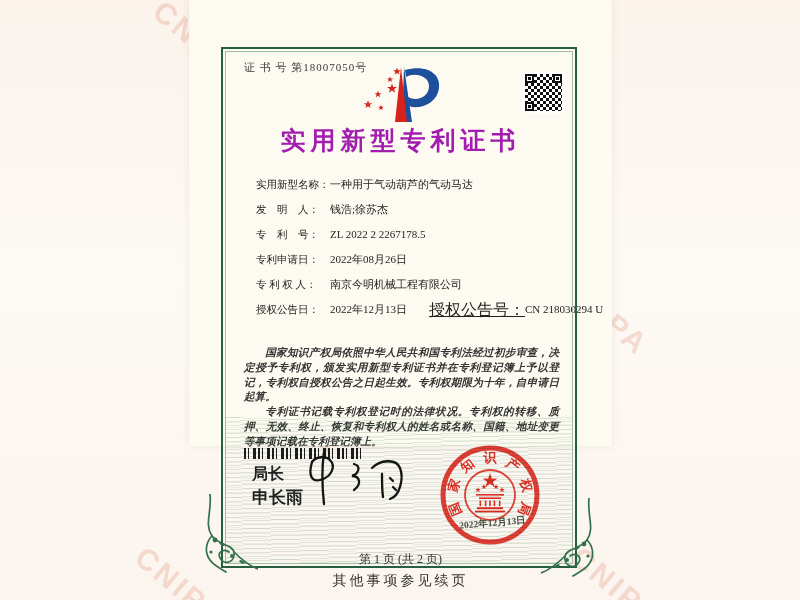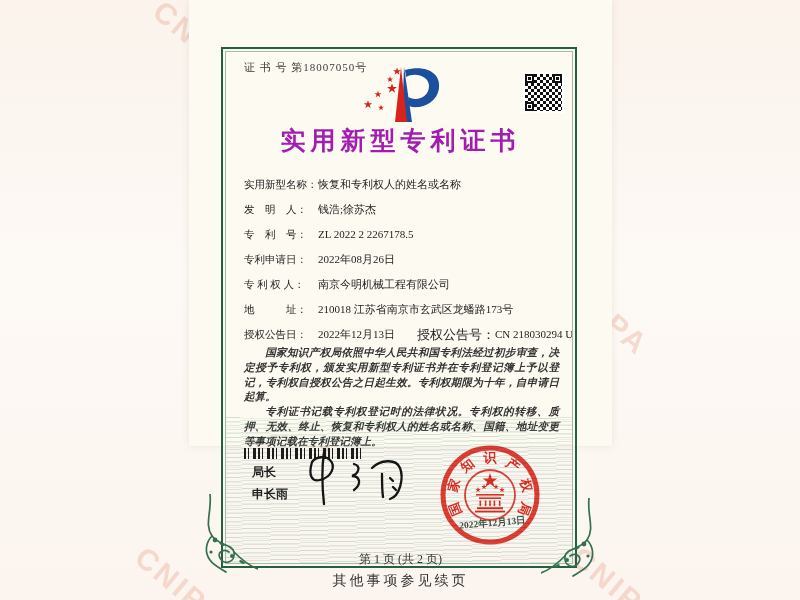--- a/index.html
+++ b/index.html
@@ -23,32 +23,32 @@
   .qr{position:absolute;left:334px;top:72px;width:37px;height:37px;background:#fff;padding:2px;}
   .qr .mods{position:absolute;inset:2px;
      background:conic-gradient(#111 90deg,transparent 90deg 180deg,#111 180deg 270deg,transparent 270deg) 0 0/6px 6px;}
   .qr .f{position:absolute;width:9px;height:9px;border:2px solid #111;background:#fff;box-sizing:border-box;}
   .qr .f::after{content:"";position:absolute;inset:1px;background:#111;}
   .qr .f1{left:2px;top:2px;} .qr .f2{right:2px;top:2px;} .qr .f3{left:2px;bottom:2px;}
   .logo{position:absolute;left:168px;top:64px;}
   .title{position:absolute;left:0;top:124px;width:100%;text-align:center;
          font-size:25px;font-weight:700;letter-spacing:5px;color:#a21caf;}
   .rows{position:absolute;left:55px;top:172px;width:315px;font-size:11px;color:#222;}
-  .row{display:flex;height:25px;line-height:25px;white-space:nowrap;}
+  .row{display:flex;height:25px;line-height:25px;white-space:nowrap;margin-left:12px;}
   .row .lab{flex:none;width:74px;font-size:10.5px;}
-  .row .lab2{margin-left:22px;font-size:13px;}
+  .row .lab2{margin-left:22px;font-size:16px;text-decoration:underline;}
   .row .val{font-size:11px;}
   .paras{position:absolute;left:55px;top:346px;width:315px;font-size:10.6px;line-height:14.8px;
          color:#333;font-style:italic;}
   .paras p{margin:0;text-indent:2em;text-align:justify;font-weight:bold;}
   .barcode{position:absolute;left:55px;top:448px;width:118px;height:11px;
      background:repeating-linear-gradient(90deg,#1c1c1c 0 2px,rgba(0,0,0,0) 2px 4px,#1c1c1c 4px 5px,
        rgba(0,0,0,0) 5px 9px,#1c1c1c 9px 12px,rgba(0,0,0,0) 12px 14px);}
-  .dgtitle{position:absolute;left:63px;top:464px;font-size:12px;font-weight:700;color:#222;}
-  .dgname{position:absolute;left:63px;top:486px;font-size:12px;font-weight:700;color:#222;}
+  .dgtitle{position:absolute;left:63px;top:464px;font-size:16px;font-weight:700;color:#222;}
+  .dgname{position:absolute;left:63px;top:486px;font-size:17px;font-weight:700;color:#222;}
   .sig{position:absolute;left:113px;top:446px;}
   .sealwrap{position:absolute;left:246px;top:440px;width:110px;height:110px;opacity:.95;mix-blend-mode:multiply;}
   .flourish{position:absolute;}
   .fl-bl{left:13px;top:494px;}
   .fl-br{left:352px;top:498px;transform:scaleX(-1);}
   .pagefoot{position:absolute;left:0;top:551px;width:100%;text-align:center;font-size:12px;color:#333;}
   .note{position:absolute;left:0;top:572px;width:100%;text-align:center;font-size:14px;
         letter-spacing:3px;color:#333;}
 </style>
 </head>
@@ -88,41 +88,37 @@
         <polygon points="11,36.2 12.1,39.2 15.3,39.2 12.7,41 13.6,44 11,42.2 8.4,44 9.3,41 6.7,39.2 9.9,39.2"></polygon>
         <polygon points="24,40.8 24.8,42.8 26.9,42.8 25.2,44.1 25.8,46.1 24,44.9 22.2,46.1 22.8,44.1 21.1,42.8 23.2,42.8"></polygon>
       </g>
     </svg>
 
     <div class="title">实用新型专利证书</div>
 
     <div class="rows">
       <div class="row">
         <span class="lab">实用新型名称：</span>
-        <span class="val">恢复和专利权人的姓名或名称</span>
+        <span class="val">一种用于气动葫芦的气动马达</span>
       </div>
       <div class="row">
         <span class="lab">发　明　人：</span>
         <span class="val">钱浩;徐苏杰</span>
       </div>
       <div class="row">
         <span class="lab">专　利　号：</span>
         <span class="val">ZL 2022 2 2267178.5</span>
       </div>
       <div class="row">
         <span class="lab">专利申请日：</span>
         <span class="val">2022年08月26日</span>
       </div>
       <div class="row">
         <span class="lab">专 利 权 人：</span>
         <span class="val">南京今明机械工程有限公司</span>
-      </div>
-      <div class="row">
-        <span class="lab">地　　　址：</span>
-        <span class="val">210018 江苏省南京市玄武区龙蟠路173号</span>
       </div>
       <div class="row">
         <span class="lab">授权公告日：</span>
         <span class="val">2022年12月13日</span>
         <span class="lab2">授权公告号：</span>
         <span class="val">CN 218030294 U</span>
       </div>
     </div>
 
     <div class="paras">

